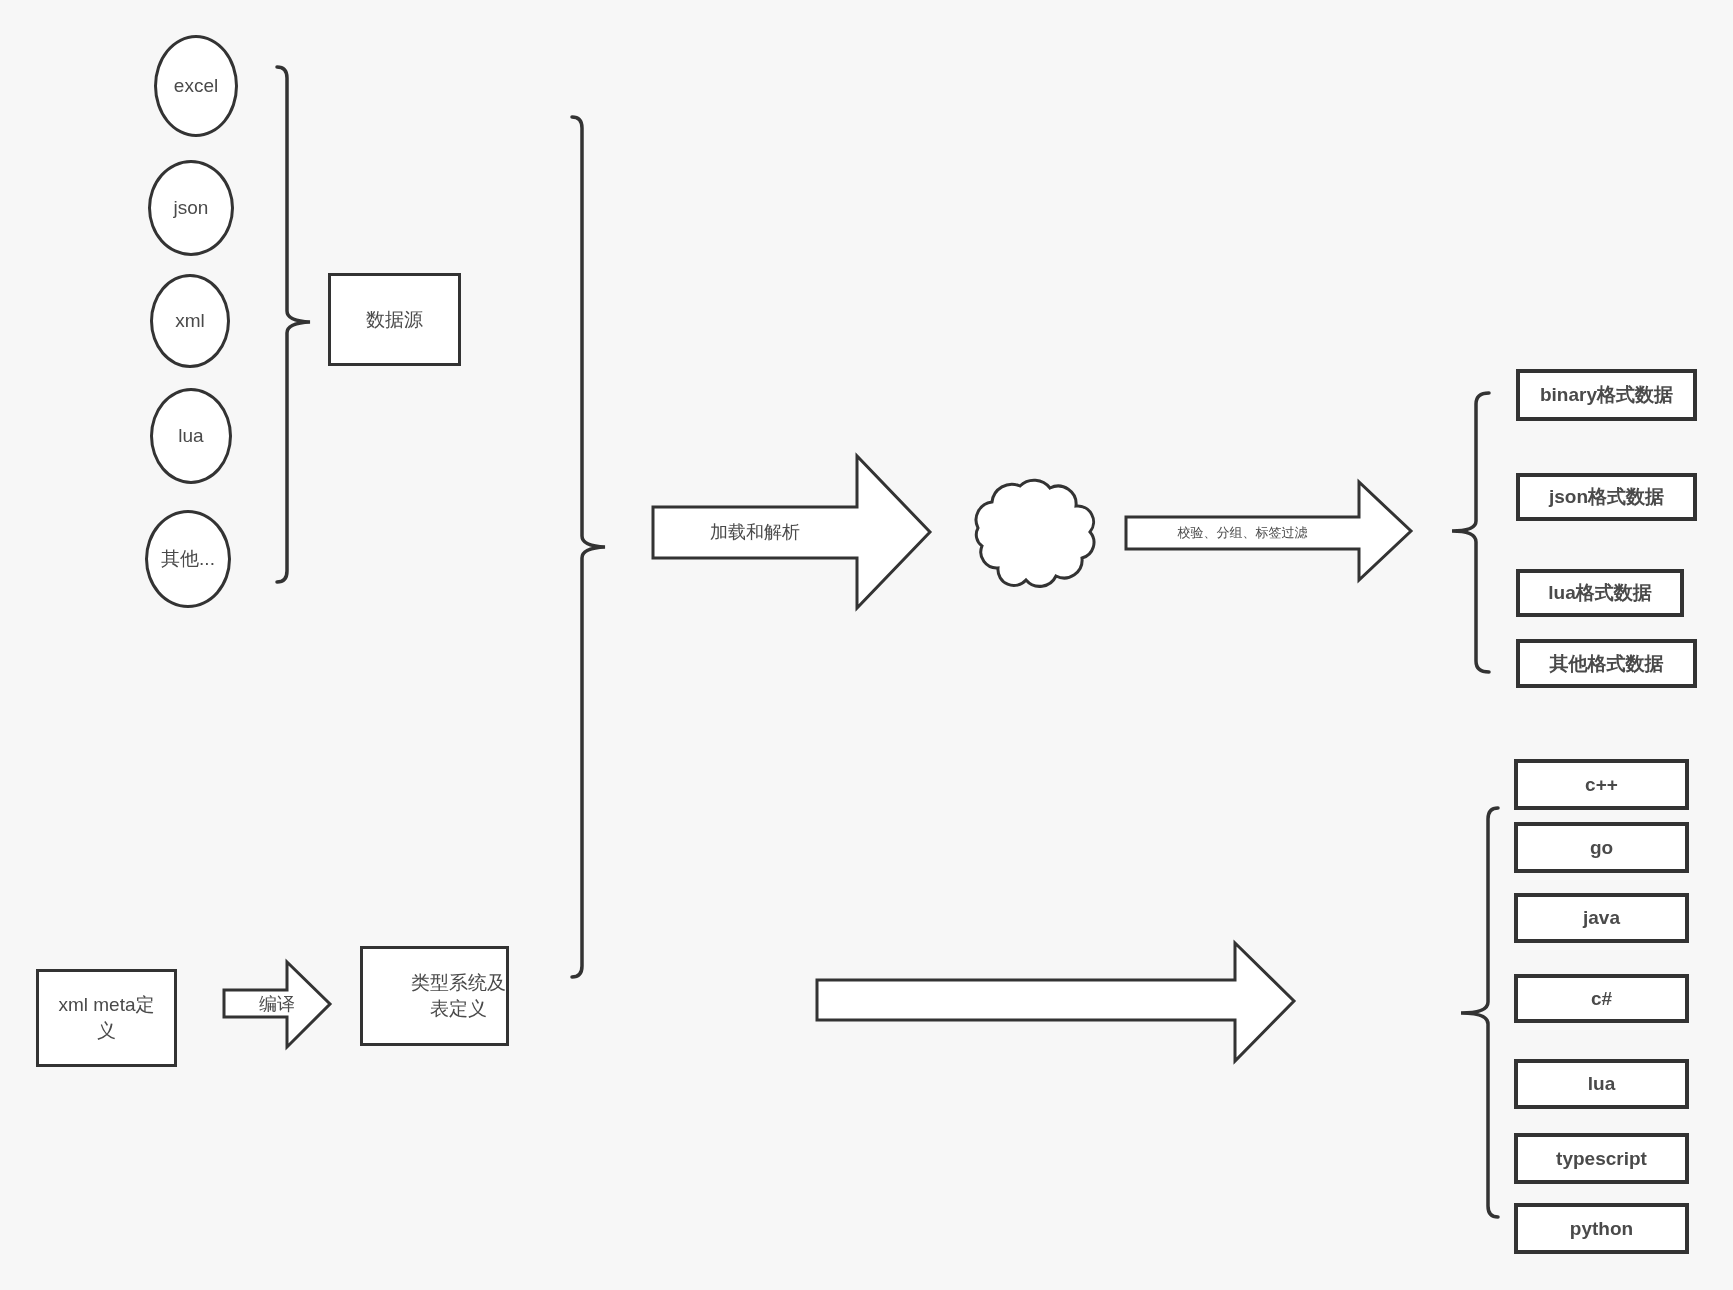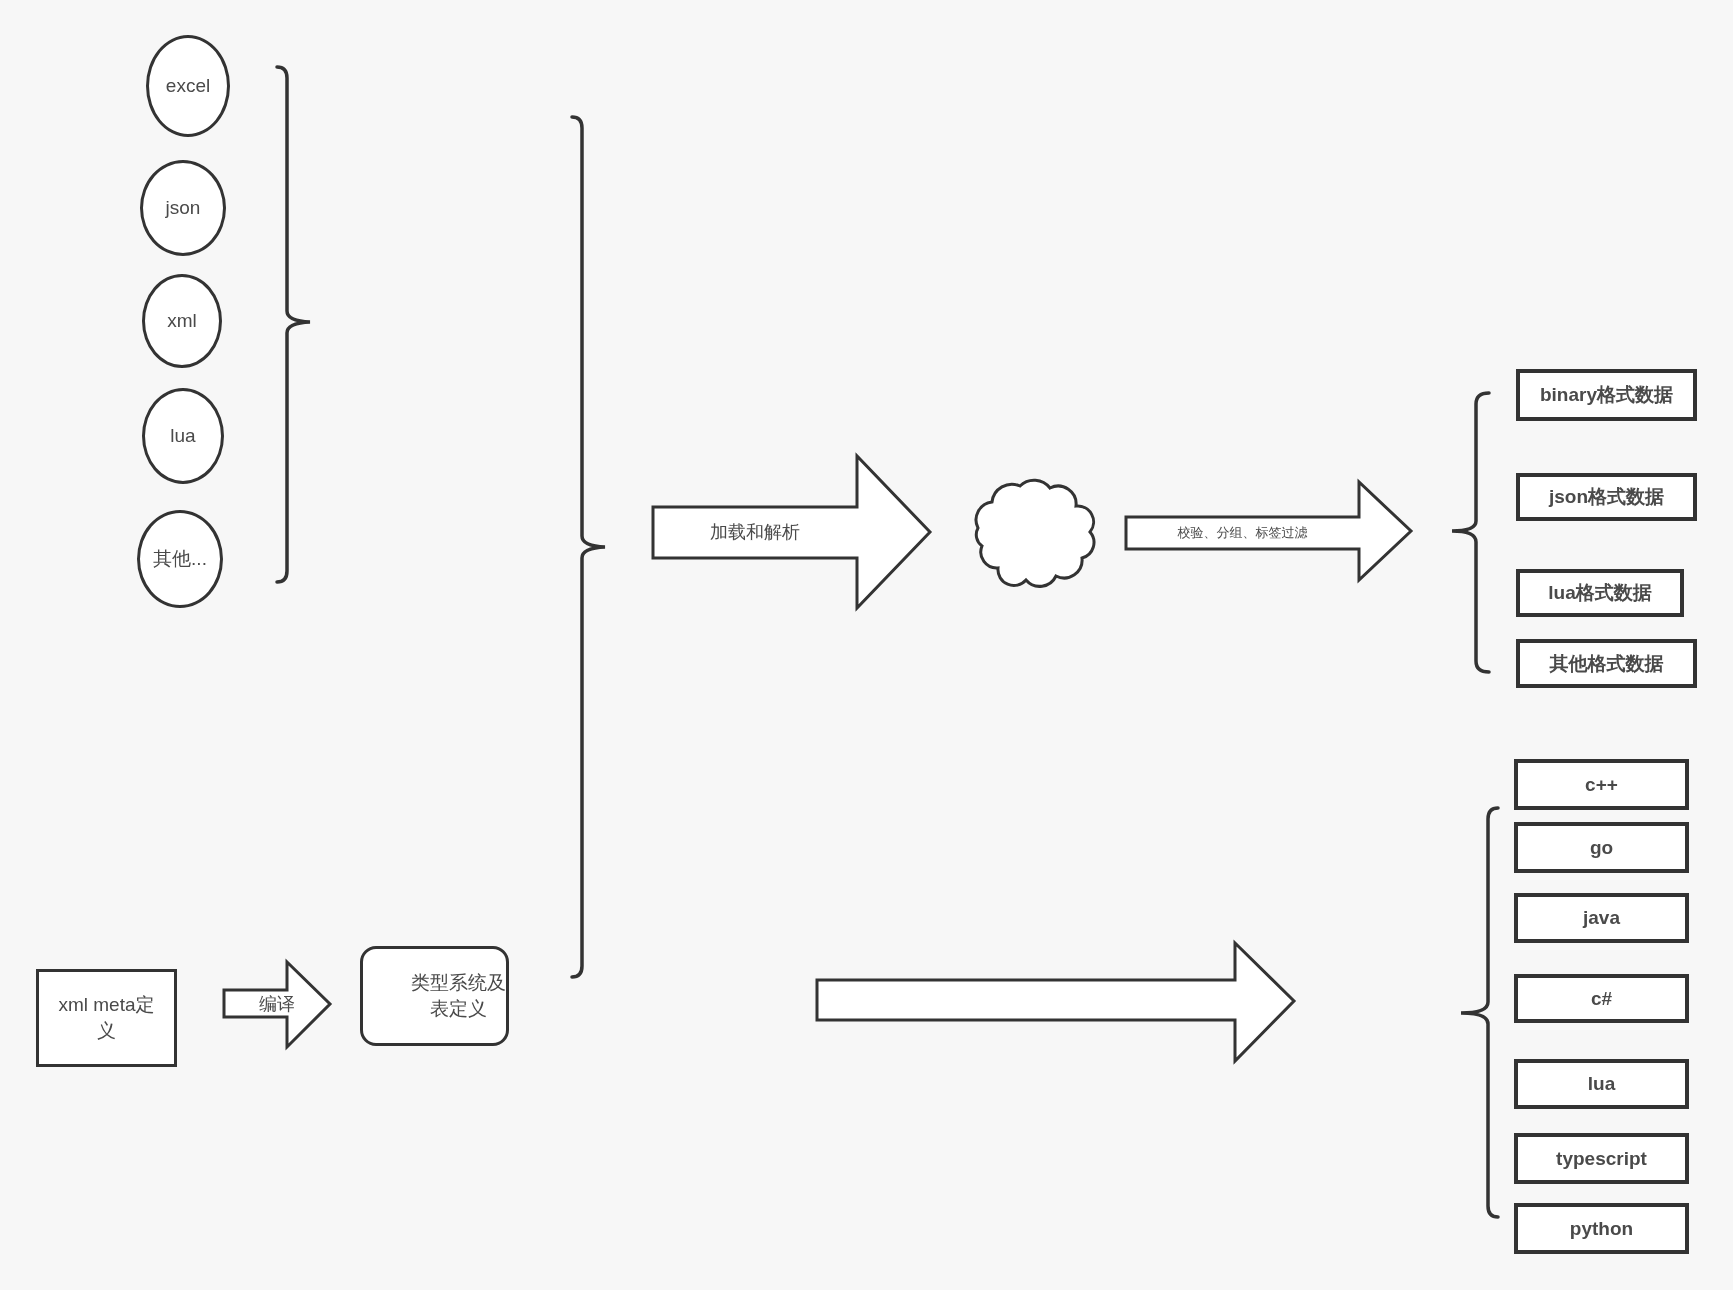--- a/index.html
+++ b/index.html
@@ -15,23 +15,23 @@
   .node{
     position:absolute;
     box-sizing:border-box;
     background:#ffffff;
     border:3px solid #333333;
     display:flex;align-items:center;justify-content:center;
     text-align:center;
     font-size:19px;
     color:#4a4a4a;
   }
-  .ellipse{border-radius:50%;}
+  .ellipse{border-radius:50%;margin-left:8px;}
   .rectbox{border-width:4px;font-weight:bold;}
-  .rounded{border-radius:16px;padding-left:48px;}
+  .rounded{border-radius:0;padding-left:48px;}
   .lbl{
     position:absolute;
     display:flex;align-items:center;justify-content:center;
     text-align:center;
     color:#4a4a4a;
     pointer-events:none;
     font-size:18px;
     line-height:1.25;
   }
   .wrapspan{display:inline-block;}
@@ -82,20 +82,23 @@
   <div class="node ellipse" style="left:142px;top:274px;width:80px;height:94px">
     <span>xml</span>
   </div>
   <div class="node ellipse" style="left:142px;top:388px;width:82px;height:96px">
     <span>lua</span>
   </div>
   <div class="node ellipse" style="left:137px;top:510px;width:86px;height:98px">
     <span>其他...</span>
   </div>
 
+  <div class="node" style="left:328px;top:273px;width:133px;height:93px">
+    <span>数据源</span>
+  </div>
 
   <div class="node" style="left:36px;top:969px;width:141px;height:98px">
     <span class="wrapspan" style="width:108px">xml meta定义</span>
   </div>
 
   <div class="node rounded" style="left:360px;top:946px;width:149px;height:100px">
     <span class="wrapspan" style="width:118px">类型系统及表定义</span>
   </div>
 
   <div class="node rectbox" style="left:1516px;top:369px;width:181px;height:52px">

